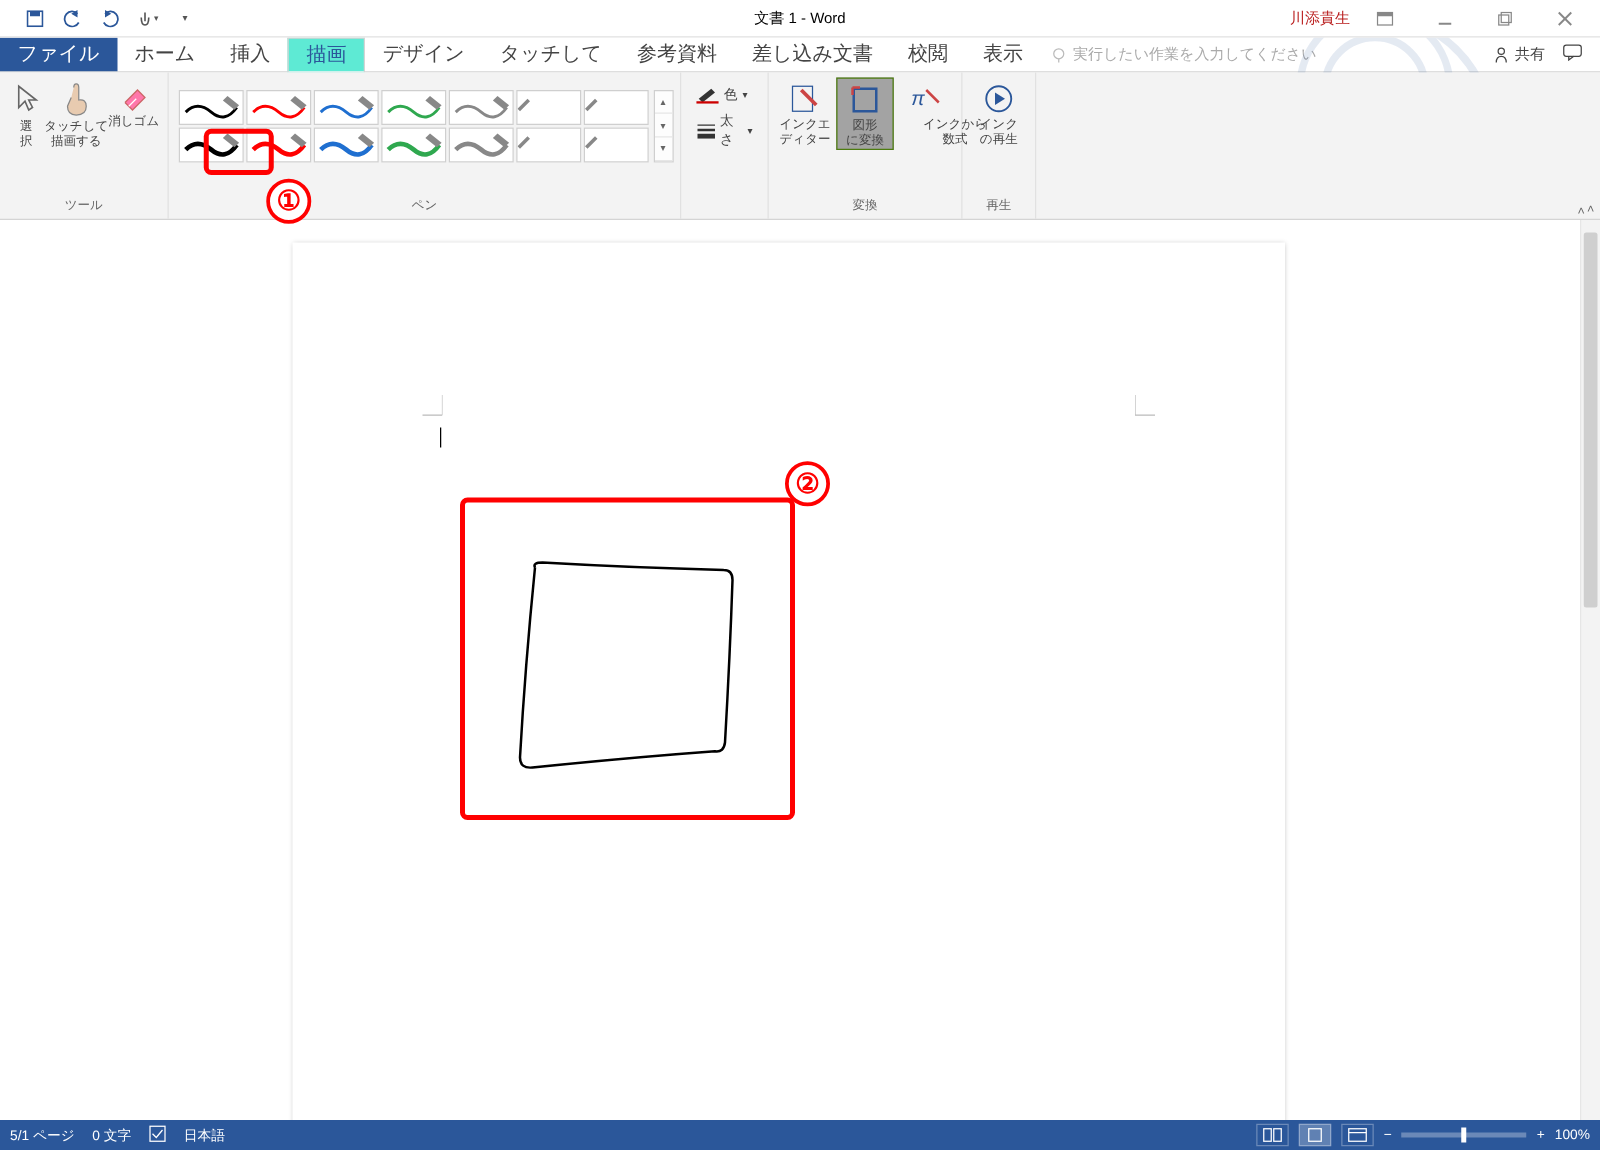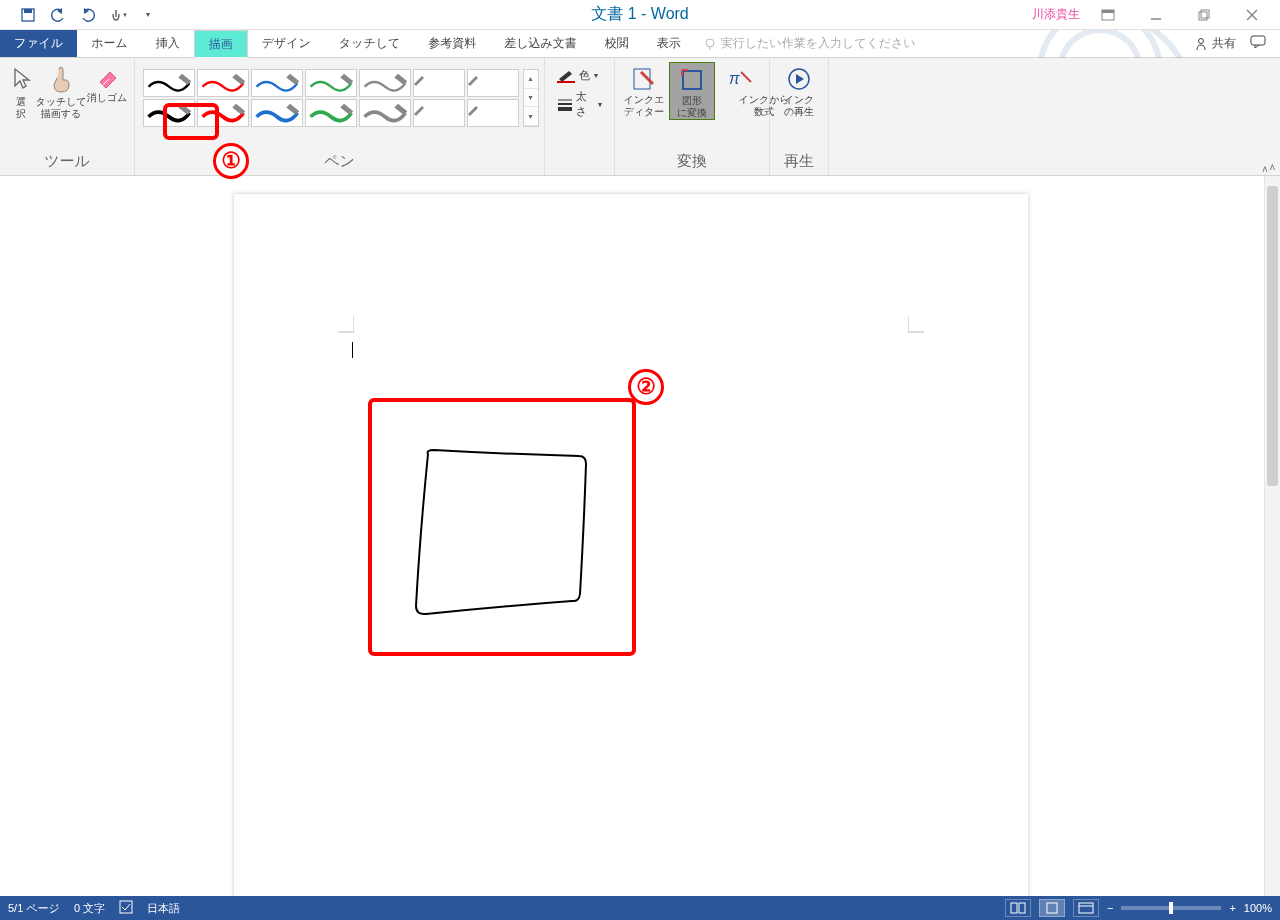--- a/index.html
+++ b/index.html
@@ -2,37 +2,37 @@
 <html><head>
 <meta charset="utf-8">
 <style>
 * { margin: 0; padding: 0; box-sizing: border-box; font-family: "Yu Gothic UI", "Meiryo", sans-serif; }
 body { background: #fff; font-size: 12px; color: #444; overflow: hidden; width: 1280px; height: 920px; position: relative; }
 
 
 .titlebar { height: 30px; background: #fff; display: flex; align-items: center; position: relative; border-bottom: 1px solid #e1e1e1; }
 .qat { display: flex; align-items: center; gap: 10px; padding-left: 18px; }
 .qat-btn { width: 20px; height: 20px; display: flex; align-items: center; justify-content: center; cursor: pointer; }
-.title-center { position: absolute; left: 50%; transform: translateX(-50%); font-size: 16px; color: #0369a1; }
+.title-center { position: absolute; left: 50%; transform: translateX(-50%); font-size: 12px; color: #000000; }
 .title-right { margin-left: auto; display: flex; align-items: center; gap: 8px; padding-right: 8px; }
 .winbtn { width: 40px; height: 24px; display: flex; align-items: center; justify-content: center; color: #666; }
 
 
 .tabs { height: 28px; background: #fff; display: flex; align-items: stretch; border-bottom: 1px solid #d4d4d4; }
-.tab { padding: 0 14px; display: flex; align-items: center; font-size: 12px; color: #444; cursor: pointer; text-align: center; }
+.tab { padding: 0 14px; display: flex; align-items: center; font-size: 16px; color: #444; cursor: pointer; text-align: center; }
 .tab.file { background: #2b579a; color: #fff; }
 .tab.active { border: 1px solid #d4d4d4; border-bottom: 1px solid #f3f3f3; background: #5eead4; color: #2b579a; margin-bottom: -1px; }
 .tellme { display: flex; align-items: center; color: #aaa; padding-left: 8px; gap: 4px; }
 .share-area { margin-left: auto; display: flex; align-items: center; gap: 14px; padding-right: 14px; color: #444; }
 
 
 .ribbon { height: 118px; background: #f3f3f3; border-bottom: 1px solid #d4d4d4; display: flex; position: relative; }
 .group { border-right: 1px solid #e1e1e1; padding: 4px 6px 2px 6px; display: flex; flex-direction: column; align-items: center; }
 .group-body { flex: 1; display: flex; align-items: flex-start; gap: 2px; }
-.group-label { font-size: 15px; color: #666; padding: 2px 0; margin-top: 16px; }
+.group-label { font-size: 10px; color: #666; padding: 2px 0; margin-top: 16px; }
 .bigbtn { width: 46px; display: flex; flex-direction: column; align-items: center; gap: 2px; padding-top: 4px; cursor: pointer; }
 .bigbtn .lbl { font-size: 10px; text-align: center; line-height: 1.2; color: #444; }
 .bigbtn.active { background: #a3a3a3; border: 1px solid #4d7c0f; }
 
 
 .pen-gallery { display: flex; flex-direction: column; gap: 2px; padding: 2px; }
 .pen-row { display: flex; gap: 2px; }
 .pen-swatch { width: 52px; height: 28px; background: #fff; border: 1px solid #cfcfcf; position: relative; display: flex; align-items: center; justify-content: center; overflow: hidden; }
 .pen-swatch svg { width: 100%; height: 100%; }
 .pen-tip { position:absolute; right:2px; top:2px; width:14px; height:14px; }
@@ -102,21 +102,21 @@
     <span class="qat-btn">
         <svg width="14" height="14">
           <path d="M7 2 L7 9 M4 6 Q4 12 7 12 Q10 12 10 6" fill="none" stroke="#555" stroke-width="1.3"></path>
         </svg>
         <span style="font-size:7px;color:#555;">▾</span>
       </span>
     <span class="qat-btn" style="font-size:8px;color:#555;">▾</span>
   </div>
   <div class="title-center">文書 1  -  Word</div>
   <div class="title-right">
-    <span style="font-size:12px;color:#ec4899;">川添貴生</span>
+    <span style="font-size:12px;color:#b91c1c;">川添貴生</span>
     <span class="winbtn">
         <svg width="14" height="12">
           <rect x="1" y="1" width="12" height="10" fill="none" stroke="#888"></rect>
           <rect x="1" y="1" width="12" height="3" fill="#888"></rect>
         </svg>
       </span>
     <span class="winbtn">
         <svg width="12" height="12">
           <line x1="1" y1="10" x2="11" y2="10" stroke="#888" stroke-width="1.5"></line>
         </svg>

